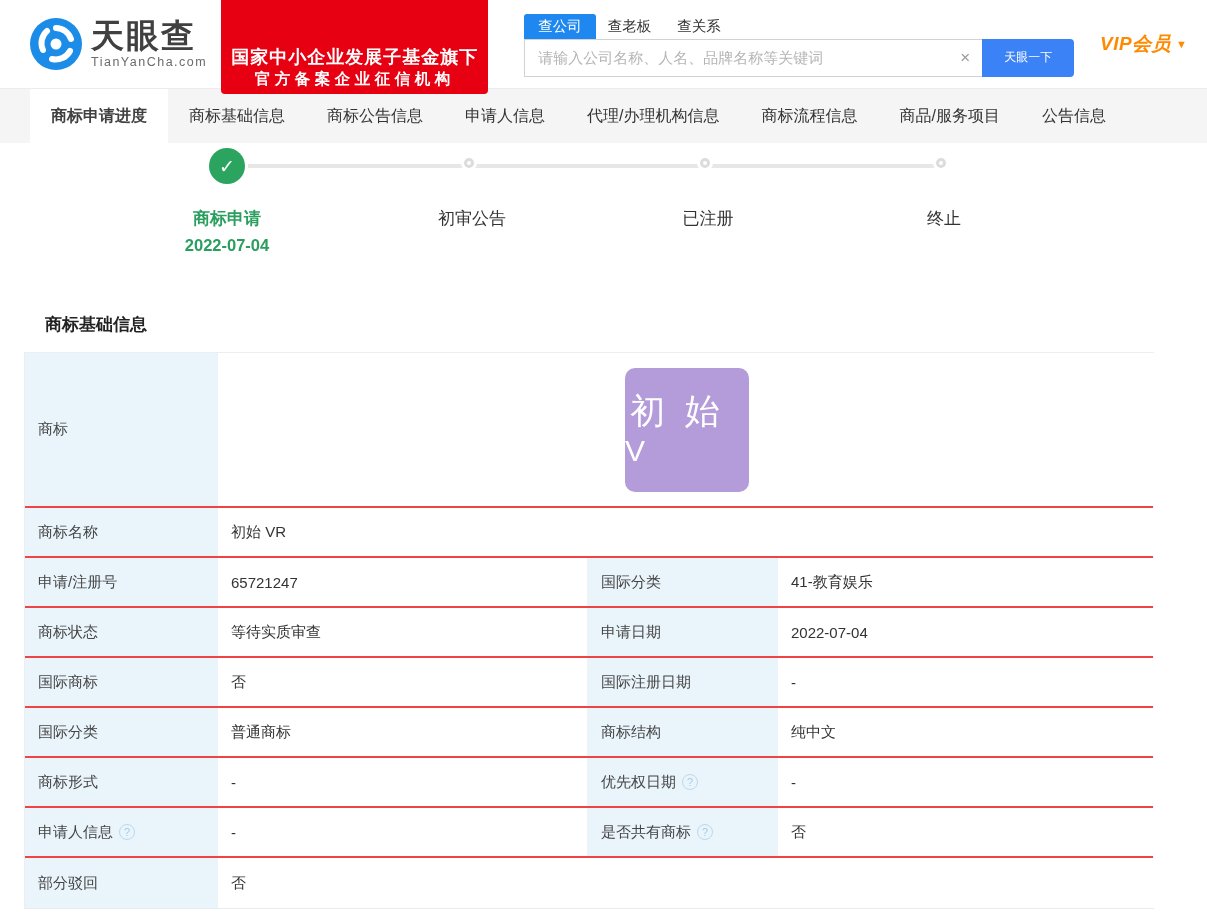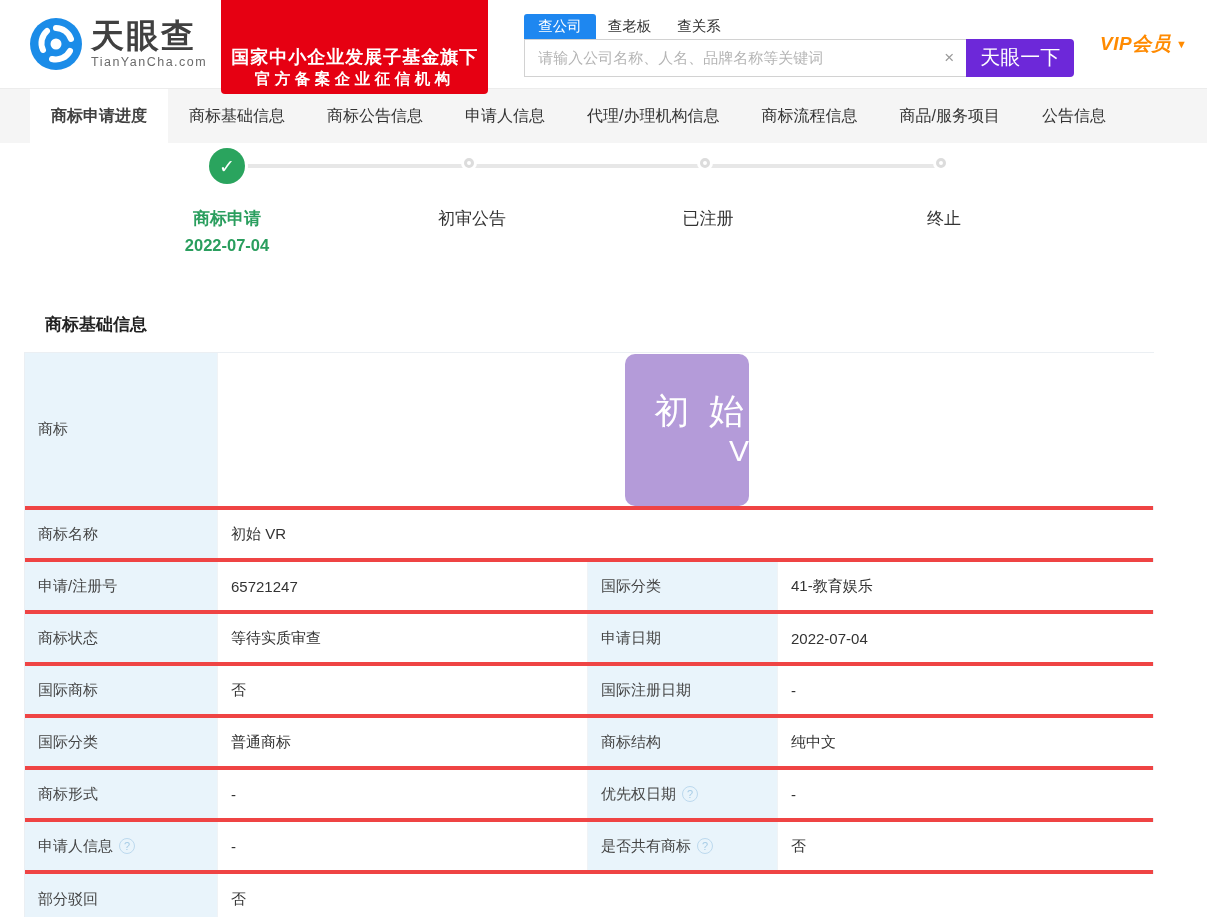--- a/index.html
+++ b/index.html
@@ -45,21 +45,21 @@
     border: 1px solid #d2d2d2; border-right: none; background: #fff;
   }
   .search-input {
     flex: 1; border: none; outline: none; font-size: 15px;
     padding: 0 8px 0 13px; color: #333;
     font-family: "Liberation Sans", "DejaVu Sans", sans-serif;
   }
   .search-input::placeholder { color: #b5b5b5; }
   .clear-icon { color: #9a9a9a; font-size: 17px; padding: 0 12px; cursor: pointer; }
   .search-btn {
-    width: 108px; background: #6d28d9; color: #fff; font-size: 20px;
+    width: 92px; background: #3b82f6; color: #fff; font-size: 12px;
     border: none; border-radius: 0 4px 4px 0; cursor: pointer;
     font-family: "Liberation Sans", "DejaVu Sans", sans-serif;
     white-space: nowrap;
   }
   .header-spacer { flex: 1; }
   .vip { display: flex; align-items: center; cursor: pointer; margin-right: 0; }
   .vip-label { color: #ff8a00; font-size: 19px; font-weight: bold; font-style: italic; letter-spacing: 0.5px; }
   .vip-arrow { color: #ff8a00; font-size: 11px; margin-left: 5px; }
 
   
@@ -99,35 +99,35 @@
   
   .section-title {
     margin: 12px 0 16px 45px; font-size: 17px; font-weight: bold; color: #222;
   }
   .info-table {
     margin-left: 24px; width: 1130px;
     border: 1px solid #ebeff3; border-bottom: 1px solid #e6ecf1;
   }
   .trow { display: grid; grid-template-columns: 192px 370px 190px 378px; }
   .trow.span-full { grid-template-columns: 192px 938px; }
-  .trow + .trow { border-top: 4px solid #ef4444; }
+  .trow + .trow { border-top: 2px solid #ef4444; }
   .cell {
     min-height: 48px; display: flex; align-items: center;
     padding: 0 12px 0 13px; font-size: 15px;
   }
   .cell + .cell { border-left: 1px solid #f0f3f6; }
   .cell.label { background: #e9f4fb; color: #454545; }
   .cell.value { background: #fff; color: #333; }
   .trow.tall .cell { min-height: 153px; }
   .trow.tall .cell.label { align-items: center; }
   .trow.last .cell { min-height: 50px; }
   .img-cell { justify-content: center; }
   .tm-box {
-    width: 124px; height: 152px; background: #b49bd9; border-radius: 10px;
-    color: #fff; display: flex; flex-direction: column; align-items: flex-end;
+    width: 124px; height: 124px; background: #b49bd9; border-radius: 10px;
+    color: #fff; display: flex; flex-direction: column; align-items: flex-start;
     justify-content: center; cursor: pointer;
   }
   .tm-line1 { font-size: 35px; letter-spacing: 5px; line-height: 1.2; padding-left: 5px; }
   .tm-line2 { font-size: 30px; line-height: 1.25; }
   .help {
     display: inline-flex; align-items: center; justify-content: center;
     width: 16px; height: 16px; border: 1px solid #bcd9ee; border-radius: 50%;
     color: #a7cce6; font-size: 11px; margin-left: 6px; cursor: pointer;
     flex: none;
   }

